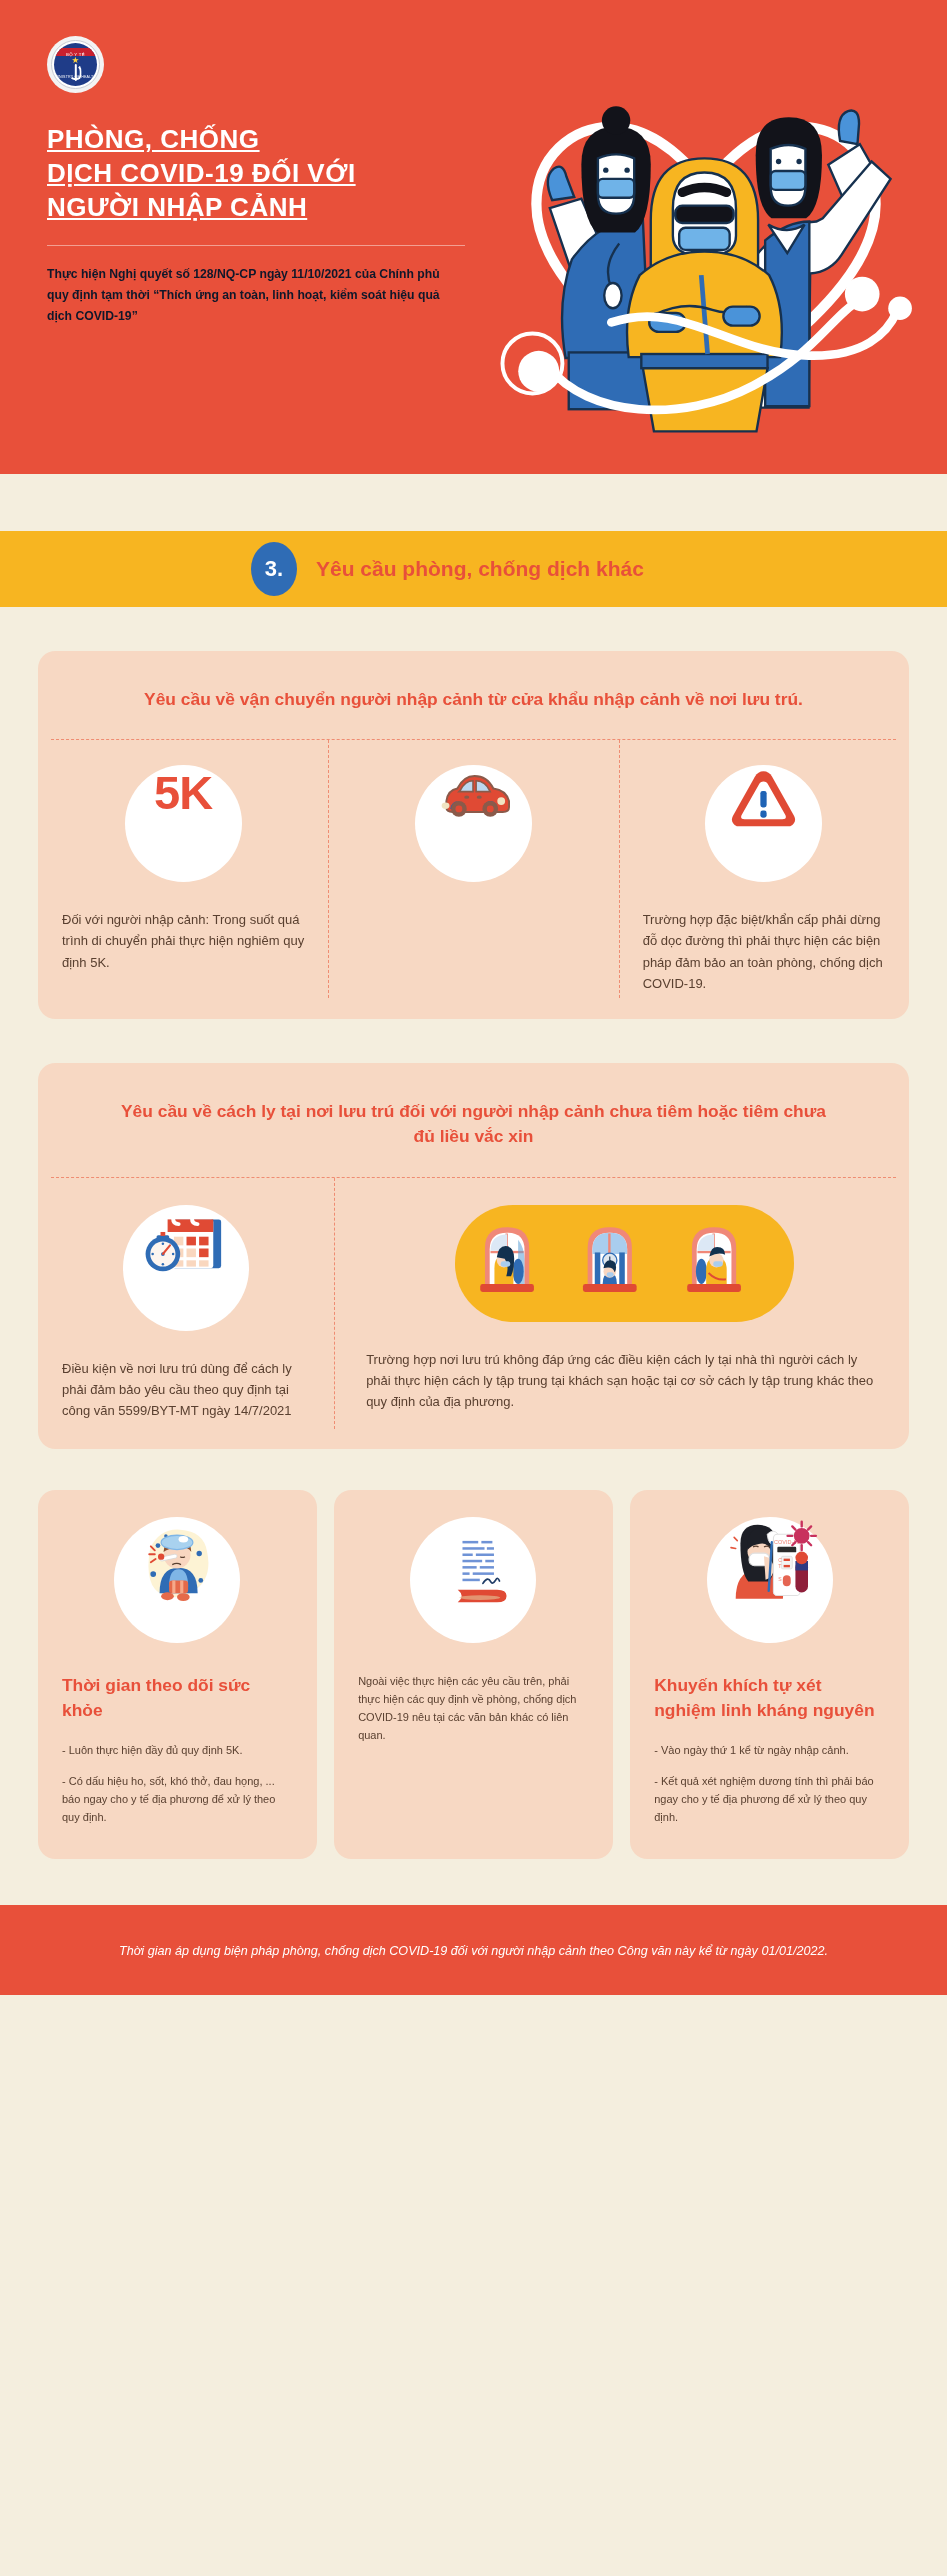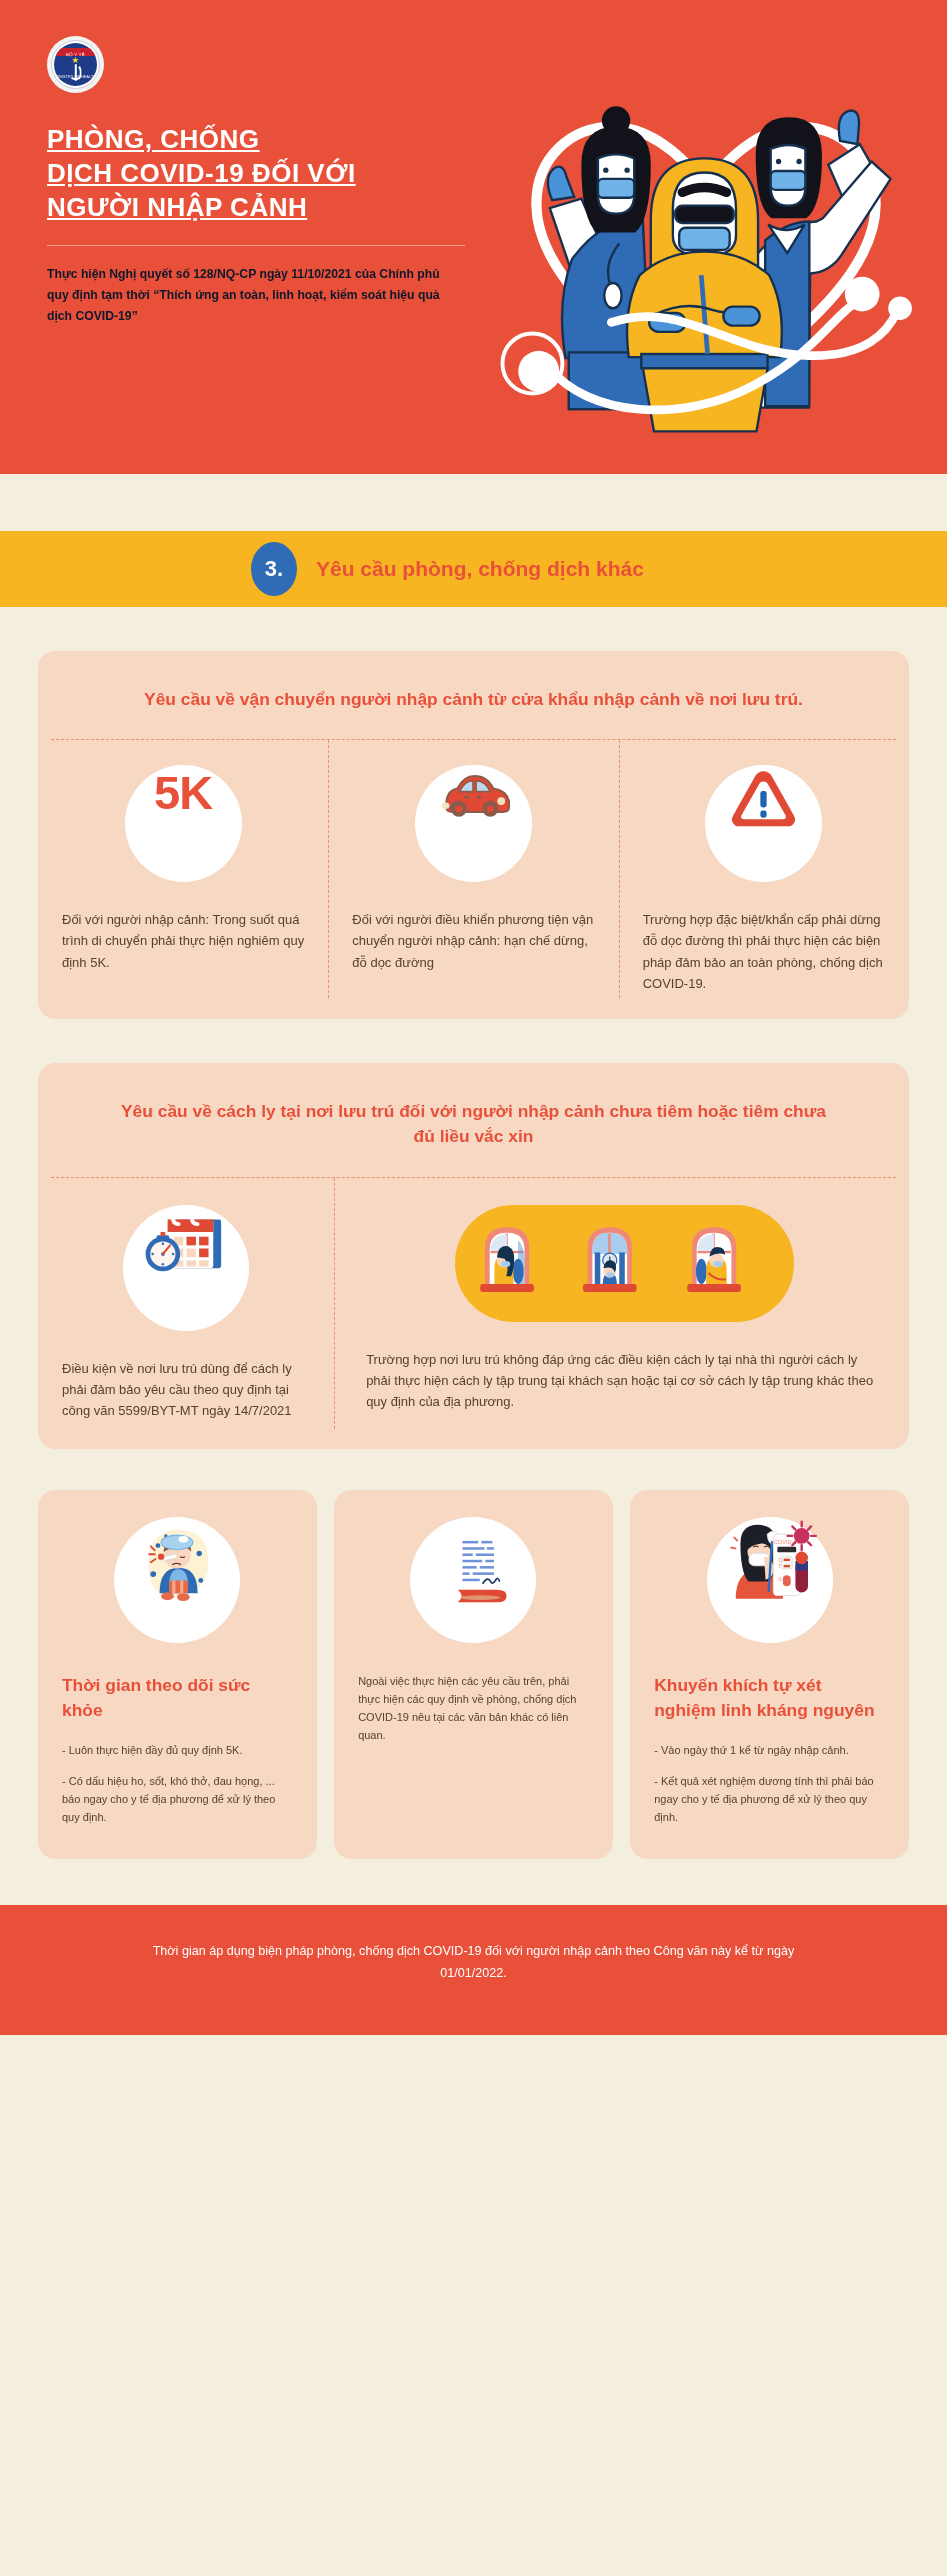--- a/index.html
+++ b/index.html
@@ -217,22 +217,23 @@
     line-height: 1.42;
     margin-bottom: 19px;
   }
   .bcard p { color: #5a4030; font-size: 11px; line-height: 1.62; margin-bottom: 14px; }
   .bcard p:last-child { margin-bottom: 0; }
   .bcard .plain-first { margin-top: 3.2px; }
 
   
   .footer {
     background: #e8503a;
-    padding: 36px 118px 51px 118px;
+    padding: 36px 118px 32px 118px;
     text-align: center;
+    font-style: italic;
   }
   .footer p {
     color: #ffffff;
     font-size: 12.6px;
     line-height: 1.72;
   }
   svg { overflow: visible; }
 </style>
 </head>
 <body>
@@ -359,21 +360,20 @@
                 <path d="M66 52 q7 -11 16 -2 l-3 6 l-13 0 z" fill="#1f63b5"></path>
                 <circle cx="34" cy="56" r="10" fill="#8a5a4a"></circle>
                 <circle cx="34" cy="56" r="4.4" fill="#e04a34"></circle>
                 <circle cx="74" cy="56" r="10" fill="#8a5a4a"></circle>
                 <circle cx="74" cy="56" r="4.4" fill="#e04a34"></circle>
                 <ellipse cx="88" cy="46" rx="5" ry="5" fill="#f0e3c2"></ellipse>
                 <ellipse cx="17" cy="52" rx="5" ry="4" fill="#f0e3c2"></ellipse>
               </svg>
             </div>
           </div>
-          <div class="body-txt">Đối với người điều khiển phương tiện vận chuyển người nhập cảnh: hạn chế dừng, đỗ dọc đường</div>
         </div>
 
         <div class="col">
           <div class="icon-wrap">
             <div class="circ">
               <svg width="73" height="66" viewBox="0 0 92 84">
                 <path d="M46 8 q7 0 11 7 l28 50 q4 8 -5 13 l-68 0 q-9 -5 -5 -13 l28 -50 q4 -7 11 -7 z" fill="#e04a34"></path>
                 <path d="M46 21 q4 0 6 4 l22 39 q2 5 -4 5 l-48 0 q-6 0 -4 -5 l22 -39 q2 -4 6 -4 z" fill="#ffffff"></path>
                 <rect x="42" y="33" width="8" height="21" rx="3" fill="#1f63b5"></rect>
                 <rect x="42" y="58" width="8" height="9" rx="3" fill="#1f63b5"></rect>

